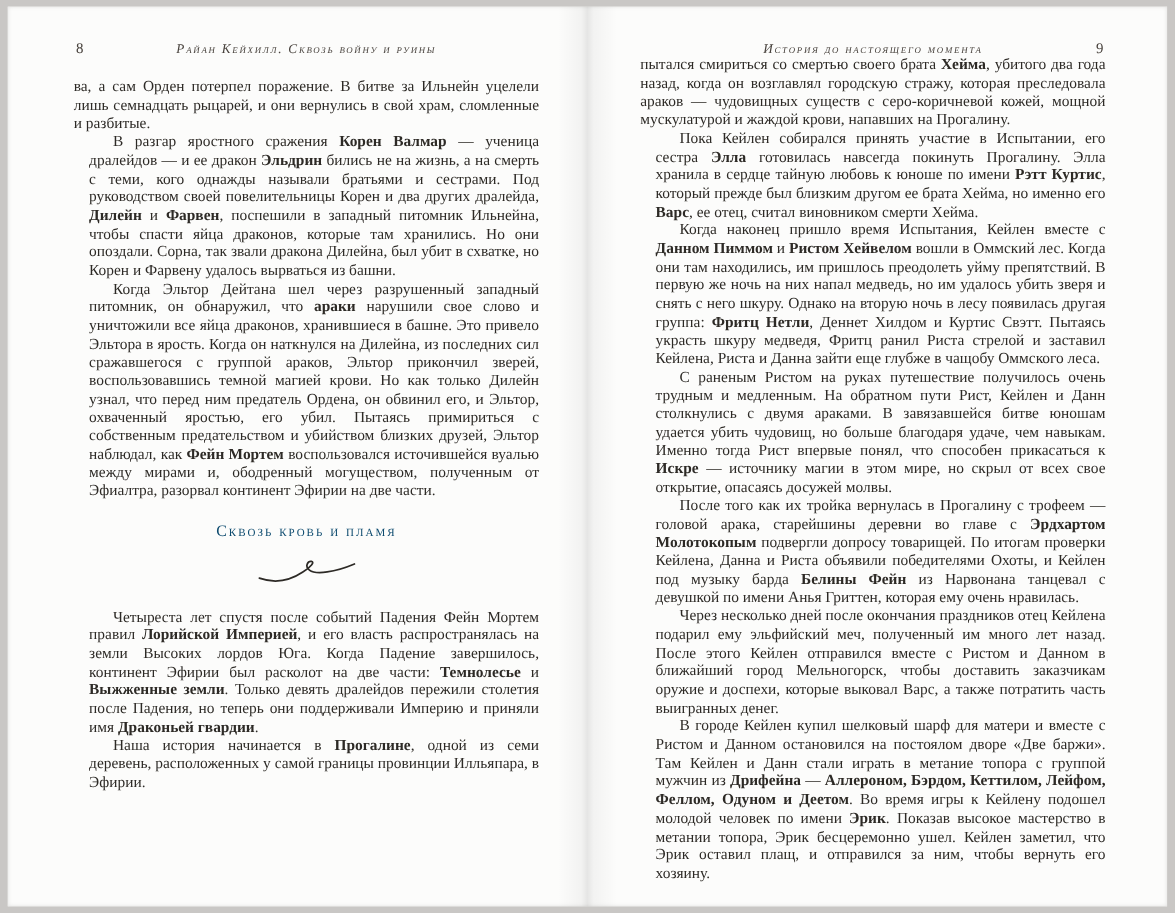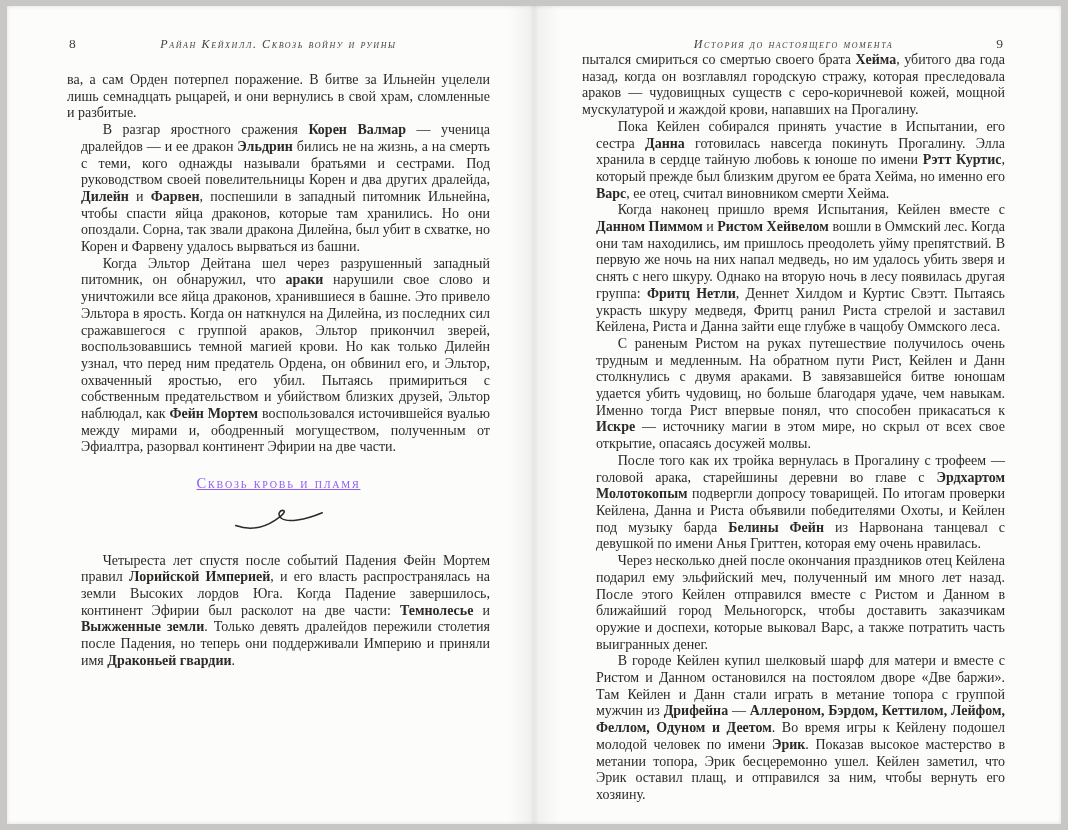--- a/index.html
+++ b/index.html
@@ -74,22 +74,21 @@
   .para.indent { text-indent: 1.55em; margin-left: 14px; }
   .page-body b { font-weight: 700; }
 
   .section-heading {
     font-weight: 400;
     font-size: 14.5px;
     letter-spacing: 1.8px;
     font-variant: small-caps;
     text-align: center;
     margin: 19px 0 13px;
-    color: #8b5cf6;
-    text-decoration: underline;
+    color: #0c4a6e;
   }
   .flourish {
     text-align: center;
     margin: 15px 0 13px;
   }
   .flourish svg { display: inline-block; }
 </style>
 </head>
 <body>
 
@@ -103,31 +102,32 @@
       </header>
       <div class="page-body">
           <p class="para">ва, а сам Орден потерпел поражение. В битве за Ильнейн уцелели лишь семнадцать рыцарей, и они вернулись в свой храм, сломленные и разбитые.</p>
           <p class="para indent">В разгар яростного сражения <b>Корен Валмар</b> — ученица дралейдов — и ее дракон <b>Эльдрин</b> бились не на жизнь, а на смерть с теми, кого однажды называли братьями и сестрами. Под руководством своей повелительницы Корен и два других дралейда, <b>Дилейн</b> и <b>Фарвен</b>, поспешили в западный питомник Ильнейна, чтобы спасти яйца драконов, которые там хранились. Но они опоздали. Сорна, так звали дракона Дилейна, был убит в схватке, но Корен и Фарвену удалось вырваться из башни.</p>
           <p class="para indent">Когда Эльтор Дейтана шел через разрушенный западный питомник, он обнаружил, что <b>араки</b> нарушили свое слово и уничтожили все яйца драконов, хранившиеся в башне. Это привело Эльтора в ярость. Когда он наткнулся на Дилейна, из последних сил сражавшегося с группой араков, Эльтор прикончил зверей, воспользовавшись темной магией крови. Но как только Дилейн узнал, что перед ним предатель Ордена, он обвинил его, и Эльтор, охваченный яростью, его убил. Пытаясь примириться с собственным предательством и убийством близких друзей, Эльтор наблюдал, как <b>Фейн Мортем</b> воспользовался источившейся вуалью между мирами и, ободренный могуществом, полученным от Эфиалтра, разорвал континент Эфирии на две части.</p>
           <h2 class="section-heading">Сквозь кровь и пламя</h2>
           <div class="flourish"><svg width="92" height="28" viewBox="0 0 100 26">
               <path d="M3 18 C 20 24, 34 20, 46 12 C 54 7, 58 2, 54.5 1.5 C 51 1, 47.5 6, 52.5 10 C 59 15, 78 12, 97 4" fill="none" stroke="#2d2a26" stroke-width="1.7" stroke-linecap="round"></path>
             </svg></div>
           <p class="para indent">Четыреста лет спустя после событий Падения Фейн Мортем правил <b>Лорийской Империей</b>, и его власть распространялась на земли Высоких лордов Юга. Когда Падение завершилось, континент Эфирии был расколот на две части: <b>Темнолесье</b> и <b>Выжженные земли</b>. Только девять дралейдов пережили столетия после Падения, но теперь они поддерживали Империю и приняли имя <b>Драконьей гвардии</b>.</p>
+          <p class="para indent">Наша история начинается в <b>Прогалине</b>, одной из семи деревень, расположенных у самой границы провинции Илльяпара, в Эфирии.</p>
         </div>
     </section>
 
     <section class="page page-right">
       <header class="page-header">
         <div class="running-head">История до настоящего момента</div>
         <span class="page-number pn-right">9</span>
       </header>
       <div class="page-body">
           <p class="para">пытался смириться со смертью своего брата <b>Хейма</b>, убитого два года назад, когда он возглавлял городскую стражу, которая преследовала араков — чудовищных существ с серо-коричневой кожей, мощной мускулатурой и жаждой крови, напавших на Прогалину.</p>
-          <p class="para indent">Пока Кейлен собирался принять участие в Испытании, его сестра <b>Данна</b> готовилась навсегда покинуть Прогалину. Элла хранила в сердце тайную любовь к юноше по имени <b>Рэтт Куртис</b>, который прежде был близким другом ее брата Хейма, но именно его <b>Варс</b>, ее отец, считал виновником смерти Хейма.</p>
+          <p class="para indent">Пока Кейлен собирался принять участие в Испытании, его сестра <b>Элла</b> готовилась навсегда покинуть Прогалину. Элла хранила в сердце тайную любовь к юноше по имени <b>Рэтт Куртис</b>, который прежде был близким другом ее брата Хейма, но именно его <b>Варс</b>, ее отец, считал виновником смерти Хейма.</p>
           <p class="para indent">Когда наконец пришло время Испытания, Кейлен вместе с <b>Данном Пиммом</b> и <b>Ристом Хейвелом</b> вошли в Оммский лес. Когда они там находились, им пришлось преодолеть уйму препятствий. В первую же ночь на них напал медведь, но им удалось убить зверя и снять с него шкуру. Однако на вторую ночь в лесу появилась другая группа: <b>Фритц Нетли</b>, Деннет Хилдом и Куртис Свэтт. Пытаясь украсть шкуру медведя, Фритц ранил Риста стрелой и заставил Кейлена, Риста и Данна зайти еще глубже в чащобу Оммского леса.</p>
           <p class="para indent">С раненым Ристом на руках путешествие получилось очень трудным и медленным. На обратном пути Рист, Кейлен и Данн столкнулись с двумя араками. В завязавшейся битве юношам удается убить чудовищ, но больше благодаря удаче, чем навыкам. Именно тогда Рист впервые понял, что способен прикасаться к <b>Искре</b> — источнику магии в этом мире, но скрыл от всех свое открытие, опасаясь досужей молвы.</p>
           <p class="para indent">После того как их тройка вернулась в Прогалину с трофеем — головой арака, старейшины деревни во главе с <b>Эрдхартом Молотокопым</b> подвергли допросу товарищей. По итогам проверки Кейлена, Данна и Риста объявили победителями Охоты, и Кейлен под музыку барда <b>Белины Фейн</b> из Нарвонана танцевал с девушкой по имени Анья Гриттен, которая ему очень нравилась.</p>
           <p class="para indent">Через несколько дней после окончания праздников отец Кейлена подарил ему эльфийский меч, полученный им много лет назад. После этого Кейлен отправился вместе с Ристом и Данном в ближайший город Мельногорск, чтобы доставить заказчикам оружие и доспехи, которые выковал Варс, а также потратить часть выигранных денег.</p>
           <p class="para indent">В городе Кейлен купил шелковый шарф для матери и вместе с Ристом и Данном остановился на постоялом дворе «Две баржи». Там Кейлен и Данн стали играть в метание топора с группой мужчин из <b>Дрифейна</b> — <b>Аллероном, Бэрдом, Кеттилом, Лейфом, Феллом, Одуном и Деетом</b>. Во время игры к Кейлену подошел молодой человек по имени <b>Эрик</b>. Показав высокое мастерство в метании топора, Эрик бесцеремонно ушел. Кейлен заметил, что Эрик оставил плащ, и отправился за ним, чтобы вернуть его хозяину.</p>
         </div>
     </section>
 
     <div class="gutter-shadow"></div>
   </div>

